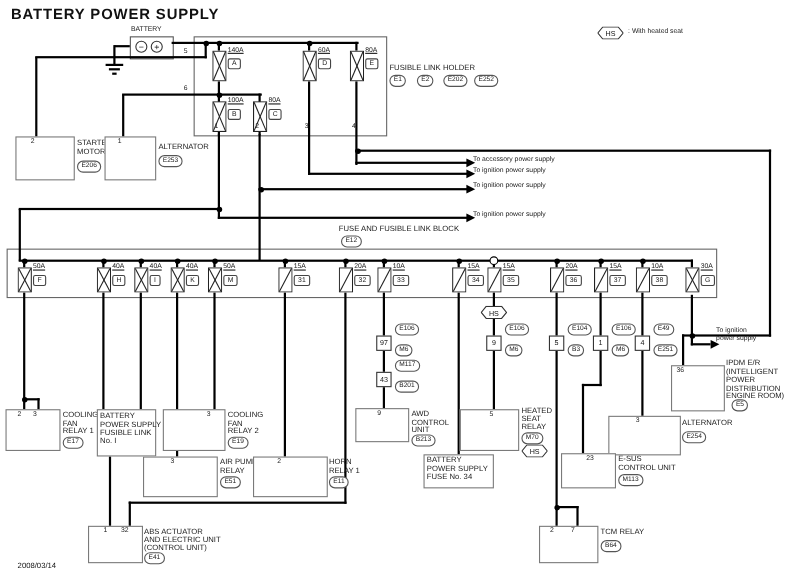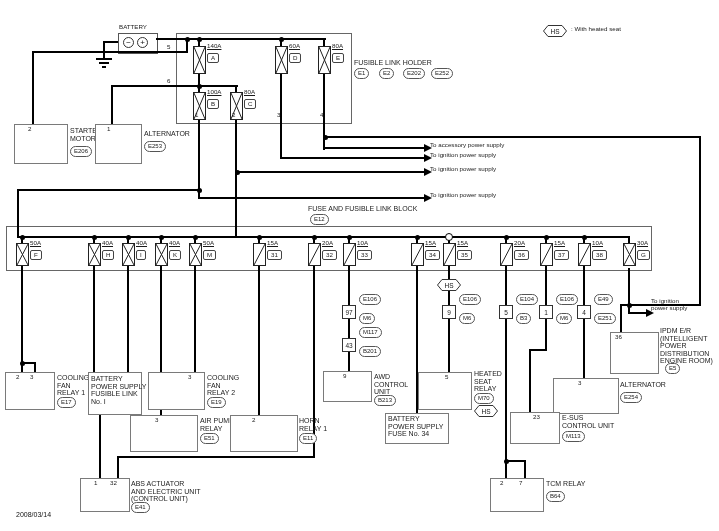--- a/index.html
+++ b/index.html
@@ -25,20 +25,21 @@
   .hexwrap{position:absolute;}
   #title{position:absolute;left:10px;top:5px;font-size:13.5px;font-weight:bold;letter-spacing:0.8px;}
   #date{position:absolute;left:16px;top:511px;font-size:7px;}
   .batcircle{position:absolute;width:9px;height:9px;border:1px solid #333;border-radius:50%;background:#fff;
              font-size:8px;line-height:9px;text-align:center;color:#111;}
 </style>
 </head>
 <body>
 
 <div id="stage">
+  <div id="title">BATTERY POWER SUPPLY</div>
   <div id="date">2008/03/14</div>
 
   <div class="txt tiny" style="left:119px;top:24px">BATTERY</div>
   <div class="box" style="left:118px;top:33px;width:38px;height:19px;border-color:#555"></div>
   <div class="batcircle" style="left:123px;top:37px">−</div>
   <div class="batcircle" style="left:137px;top:37px">+</div>
 
   <div class="bigbox" style="left:176px;top:33px;width:174px;height:89px"></div>
   <div class="txt" style="left:354px;top:59px">FUSIBLE LINK HOLDER</div>
 

